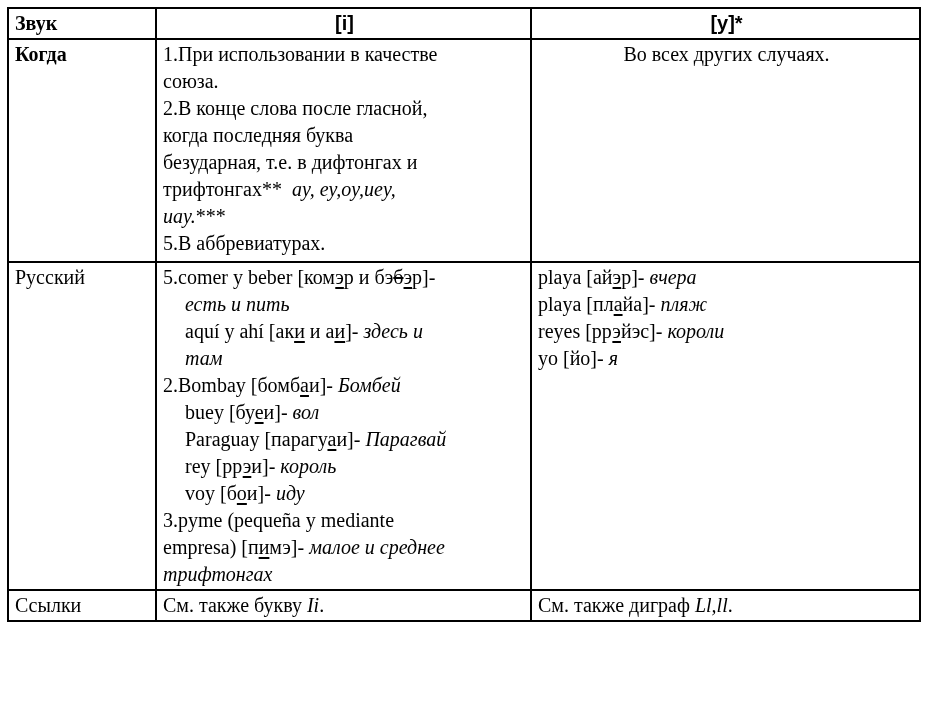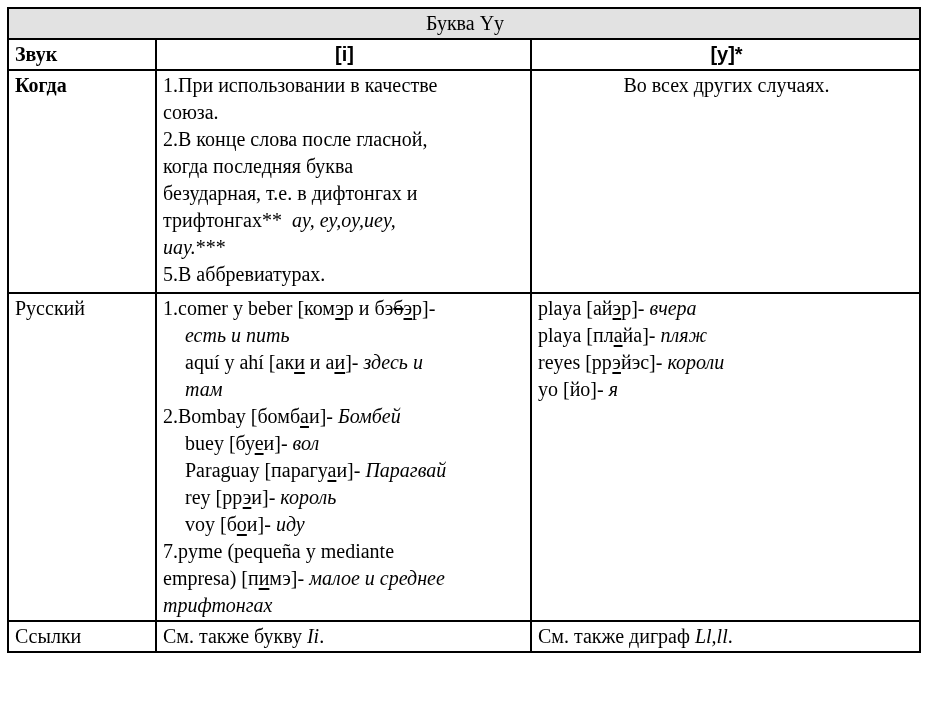--- a/index.html
+++ b/index.html
@@ -62,23 +62,20 @@
 <body>
 
 <div class="page">
   <table class="tbl">
     <colgroup>
         <col class="c1">
         <col class="c2">
         <col class="c3">
       </colgroup>
     <tbody>
-      <tr class="r-title">
-        <td colspan="3">Буква Yy</td>
-      </tr>
       <tr class="r-sound">
         <td class="lbl bd">Звук</td>
         <td class="center">
             <div class="line"><span class="seg bd sans">[i]</span></div>
           </td>
         <td class="center">
             <div class="line"><span class="seg bd sans">[y]*</span></div>
           </td>
       </tr>
       <tr class="r-when">
@@ -93,30 +90,30 @@
             <div class="line"><span class="seg it">uay.</span><span class="seg">***</span></div>
             <div class="line"><span class="seg">5.В аббревиатурах.</span></div>
           </td>
         <td class="center">
             <div class="line"><span class="seg">Во всех других случаях.</span></div>
           </td>
       </tr>
       <tr class="r-examples">
         <td class="lbl lbl-offset">Русский</td>
         <td>
-            <div class="line"><span class="seg">1.comer y beber [ком</span><span class="seg ul">э</span><span class="seg">р и бэ</span><span class="seg st">б</span><span class="seg ul">э</span><span class="seg">р]-</span></div>
+            <div class="line"><span class="seg">5.comer y beber [ком</span><span class="seg ul">э</span><span class="seg">р и бэ</span><span class="seg st">б</span><span class="seg ul">э</span><span class="seg">р]-</span></div>
             <div class="line indent"><span class="seg it">есть и пить</span></div>
             <div class="line indent"><span class="seg">aquí y ahí [ак</span><span class="seg ul">и</span><span class="seg"> и а</span><span class="seg ul">и</span><span class="seg">]- </span><span class="seg it">здесь и</span></div>
             <div class="line indent"><span class="seg it">там</span></div>
             <div class="line"><span class="seg">2.Bombay [бомб</span><span class="seg ul">а</span><span class="seg">и]- </span><span class="seg it">Бомбей</span></div>
             <div class="line indent"><span class="seg">buey [бу</span><span class="seg ul">е</span><span class="seg">и]- </span><span class="seg it">вол</span></div>
             <div class="line indent"><span class="seg">Paraguay [парагу</span><span class="seg ul">а</span><span class="seg">и]- </span><span class="seg it">Парагвай</span></div>
             <div class="line indent"><span class="seg">rey [рр</span><span class="seg ul">э</span><span class="seg">и]- </span><span class="seg it">король</span></div>
             <div class="line indent"><span class="seg">voy [б</span><span class="seg ul">о</span><span class="seg">и]- </span><span class="seg it">иду</span></div>
-            <div class="line"><span class="seg">7.pyme (pequeña y mediante</span></div>
+            <div class="line"><span class="seg">3.pyme (pequeña y mediante</span></div>
             <div class="line"><span class="seg">empresa) [п</span><span class="seg ul">и</span><span class="seg">мэ]- </span><span class="seg it">малое и среднее</span></div>
             <div class="line"><span class="seg it">трифтонгах</span></div>
           </td>
         <td>
             <div class="line"><span class="seg">playa [ай</span><span class="seg ul">э</span><span class="seg">р]- </span><span class="seg it">вчера</span></div>
             <div class="line"><span class="seg">playa [пл</span><span class="seg ul">а</span><span class="seg">йа]- </span><span class="seg it">пляж</span></div>
             <div class="line"><span class="seg">reyes [рр</span><span class="seg ul">э</span><span class="seg">йэс]- </span><span class="seg it">короли</span></div>
             <div class="line"><span class="seg">yo [йо]- </span><span class="seg it">я</span></div>
           </td>
       </tr>

